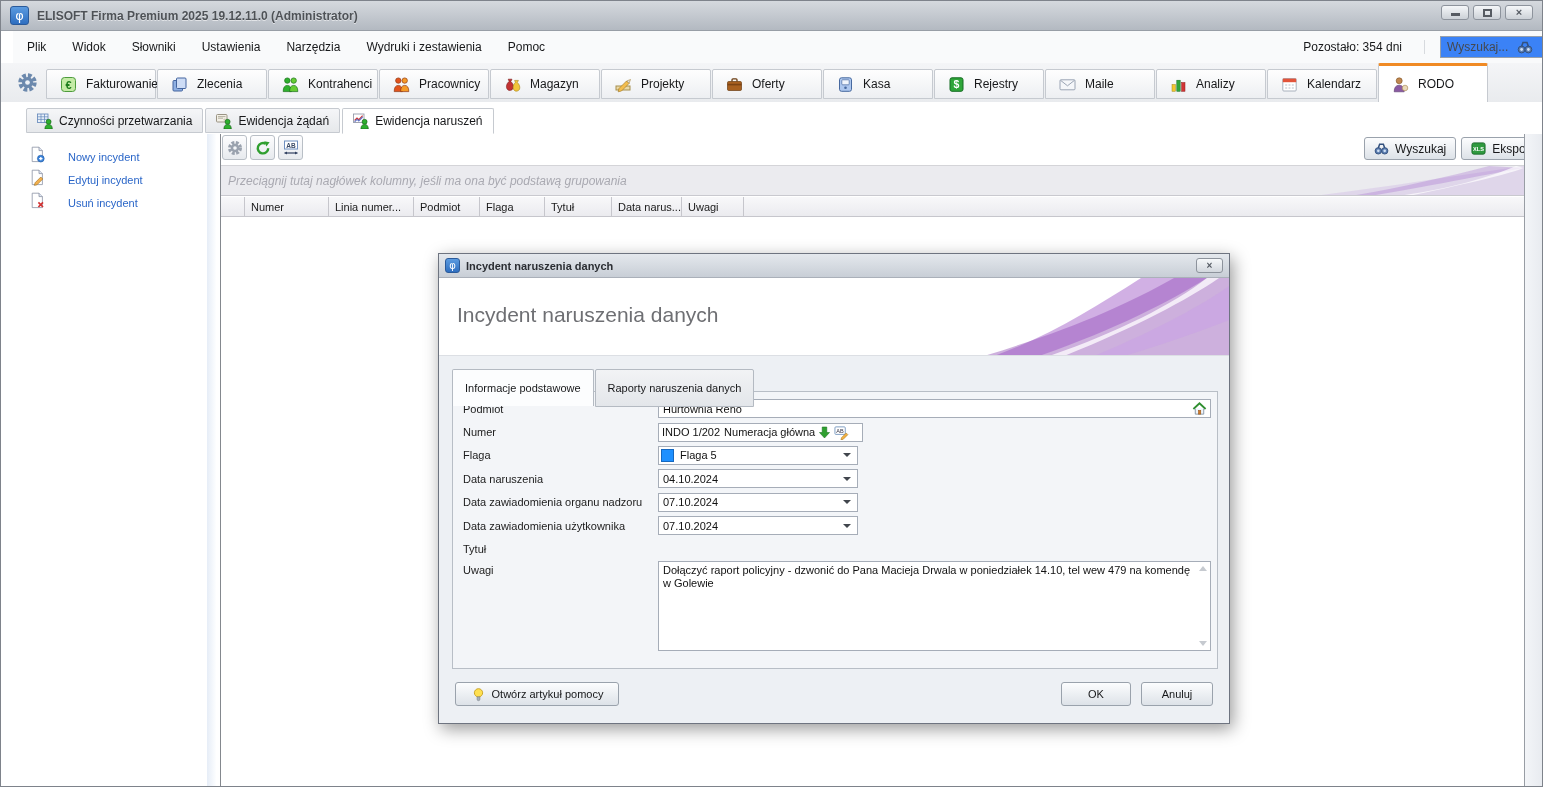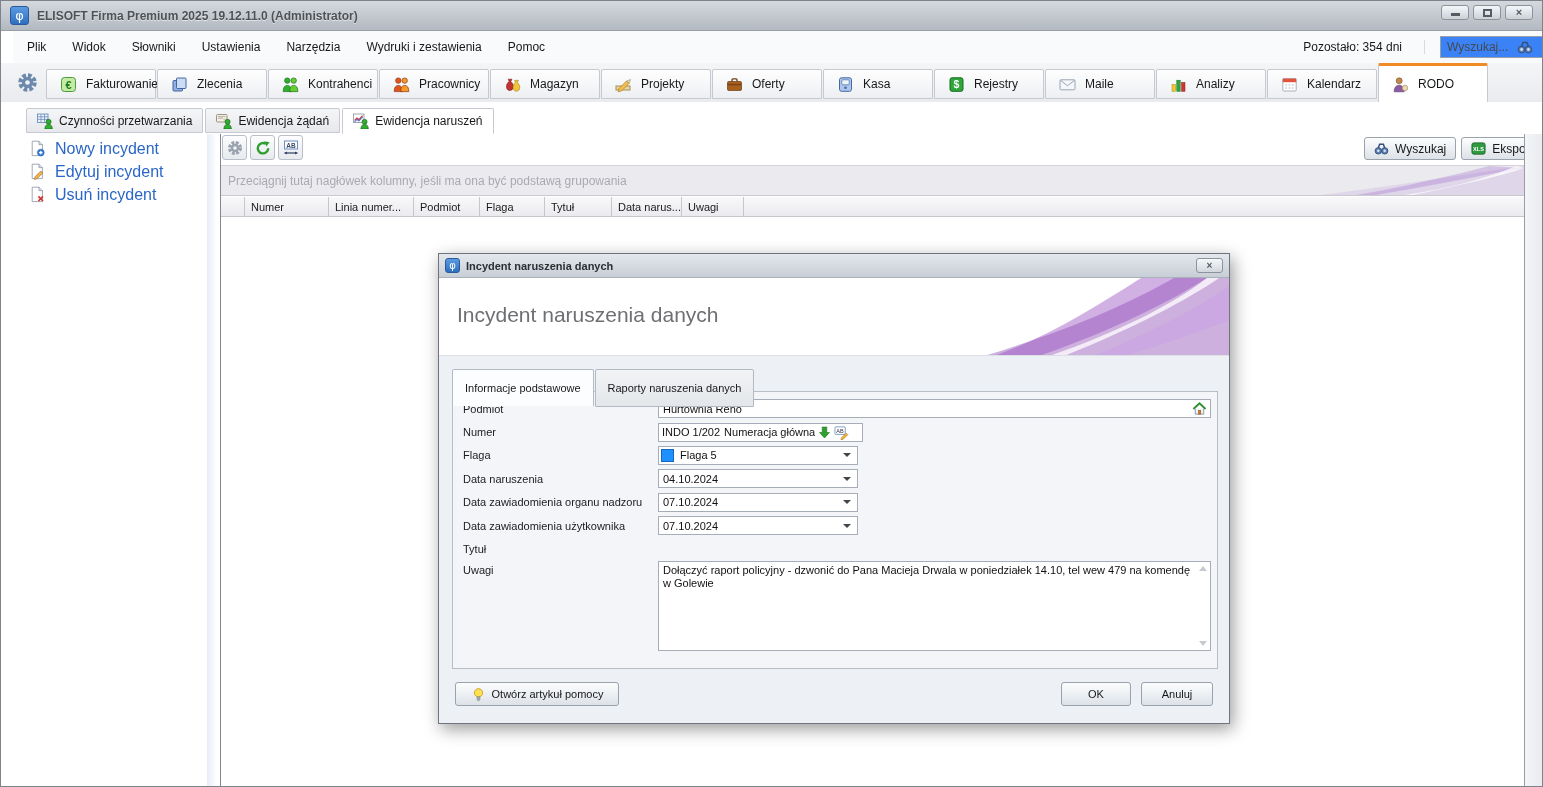--- a/index.html
+++ b/index.html
@@ -36,33 +36,33 @@
 
   
   .content-bg{position:absolute;left:0;top:101px;width:100%;height:686px;background:#fff;}
   .subtabs{position:absolute;left:25px;top:107px;display:flex;z-index:3;}
   .stab{height:25px;display:flex;align-items:center;gap:6px;padding:0 10px;background:linear-gradient(#f5f6f8,#e6e8eb);border:1px solid #c6cad0;border-radius:2px 2px 0 0;margin-right:2px;font-size:12px;color:#17181a;white-space:nowrap;}
   .stab.active{background:#fff;border-bottom-color:#fff;height:26px;}
   .stab svg{width:16px;height:16px;flex:none;}
 
   
   .sidebar{position:absolute;left:28px;top:139px;}
-  .side-item{display:flex;align-items:flex-start;gap:9px;height:23px;font-size:16px;color:#2a66c8;white-space:nowrap;cursor:pointer;}
+  .side-item{display:flex;align-items:flex-end;gap:22px;height:23px;font-size:11px;color:#2a66c8;white-space:nowrap;cursor:pointer;}
   .side-item svg{width:17px;height:17px;flex:none;}
   .vstrip-blue{position:absolute;left:206px;top:133px;width:9px;height:654px;background:linear-gradient(to right,#e6edf7,#fdfeff);}
   .vline{position:absolute;left:219px;top:133px;width:1px;height:654px;background:#84888e;}
 
   
   .gtoolbar{position:absolute;left:221px;top:134px;display:flex;gap:3px;}
   .tbtn{width:25px;height:25px;border:1px solid #b9bfc6;border-radius:3px;background:linear-gradient(#fdfdfe,#e7eaee);display:flex;align-items:center;justify-content:center;}
   .tbtn svg{width:16px;height:16px;}
   .btn{height:23px;border:1px solid #9aa2ac;border-radius:3px;background:linear-gradient(#fcfdfe,#dde2e8);display:inline-flex;align-items:center;justify-content:center;gap:6px;font-size:12px;color:#17181a;padding:0 9px;white-space:nowrap;}
   .btn svg{width:15px;height:15px;}
   .gtoolbar-right{position:absolute;left:1363px;top:136px;display:flex;gap:5px;}
-  .grouppanel{position:absolute;left:220px;top:164px;width:1303px;height:31px;background:#ebebef;border-top:1px solid #d4d4d8;border-bottom:1px solid #c9c9cf;display:flex;align-items:center;overflow:hidden;}
+  .grouppanel{position:absolute;left:220px;top:164px;width:1303px;height:31px;background:#ebebef;border-top:1px solid #d4d4d8;border-bottom:1px solid #c9c9cf;display:flex;align-items:center;overflow:hidden;font-style:italic;}
   .grouppanel .hint{font-size:12px;color:#a9a9b1;padding-left:7px;position:relative;z-index:1;}
   .gwave{position:absolute;right:0;top:0;height:31px;width:240px;}
   .gheader{position:absolute;left:220px;top:196px;width:1303px;height:20px;display:flex;background:linear-gradient(#f8f8fa,#ebebef);border-bottom:1px solid #c6c6cc;font-size:11px;color:#1a1a1a;}
   .gcol{border-right:1px solid #c6c6cc;display:flex;align-items:center;padding-left:6px;overflow:hidden;white-space:nowrap;flex:none;}
   .w0{width:24px;} .w1{width:84px;} .w2{width:85px;} .w3{width:66px;} .w4{width:65px;} .w5{width:67px;} .w6{width:70px;} .w7{width:62px;}
   .gfill{flex:1;border-right:none;}
   .rightstrip{position:absolute;left:1523px;top:133px;width:20px;height:654px;background:linear-gradient(to right,#f3f5f8,#e7eaef);border-left:1px solid #989da4;}
 
   
   .dialog{position:absolute;left:437px;top:252px;width:792px;height:471px;background:#edf0f4;border:1px solid #6e7480;box-shadow:3px 5px 16px rgba(0,0,0,.4);z-index:10;}

